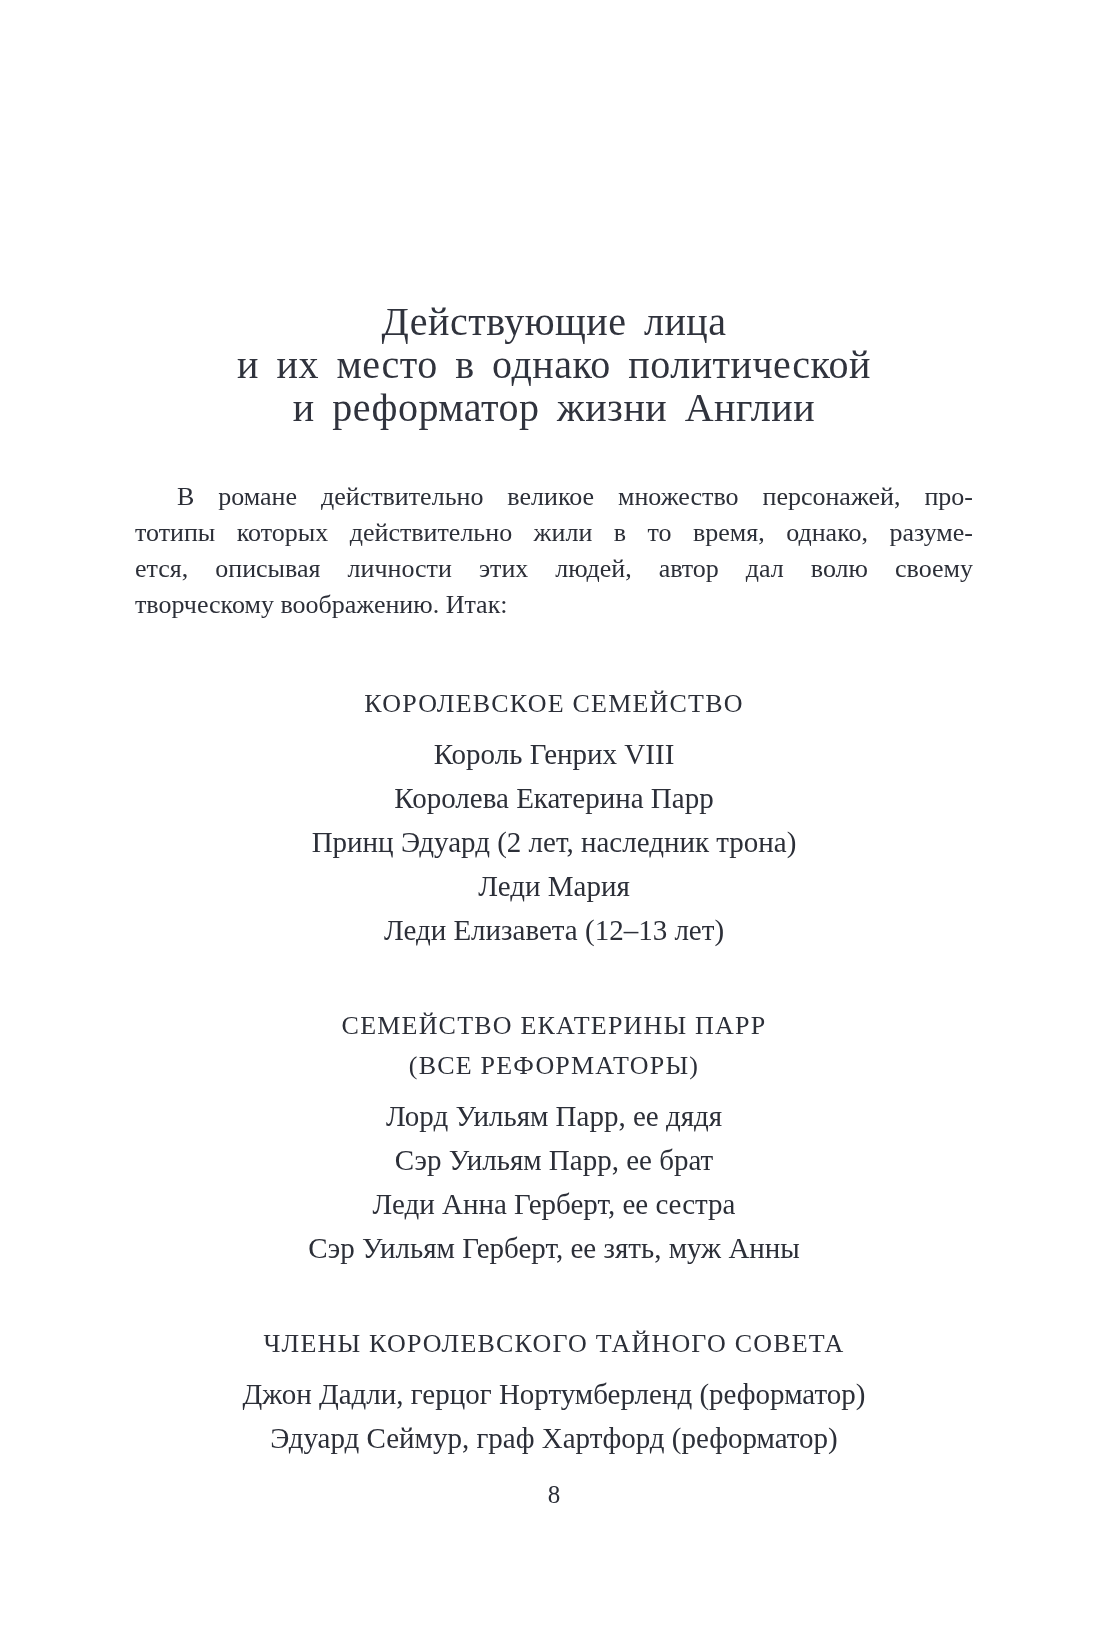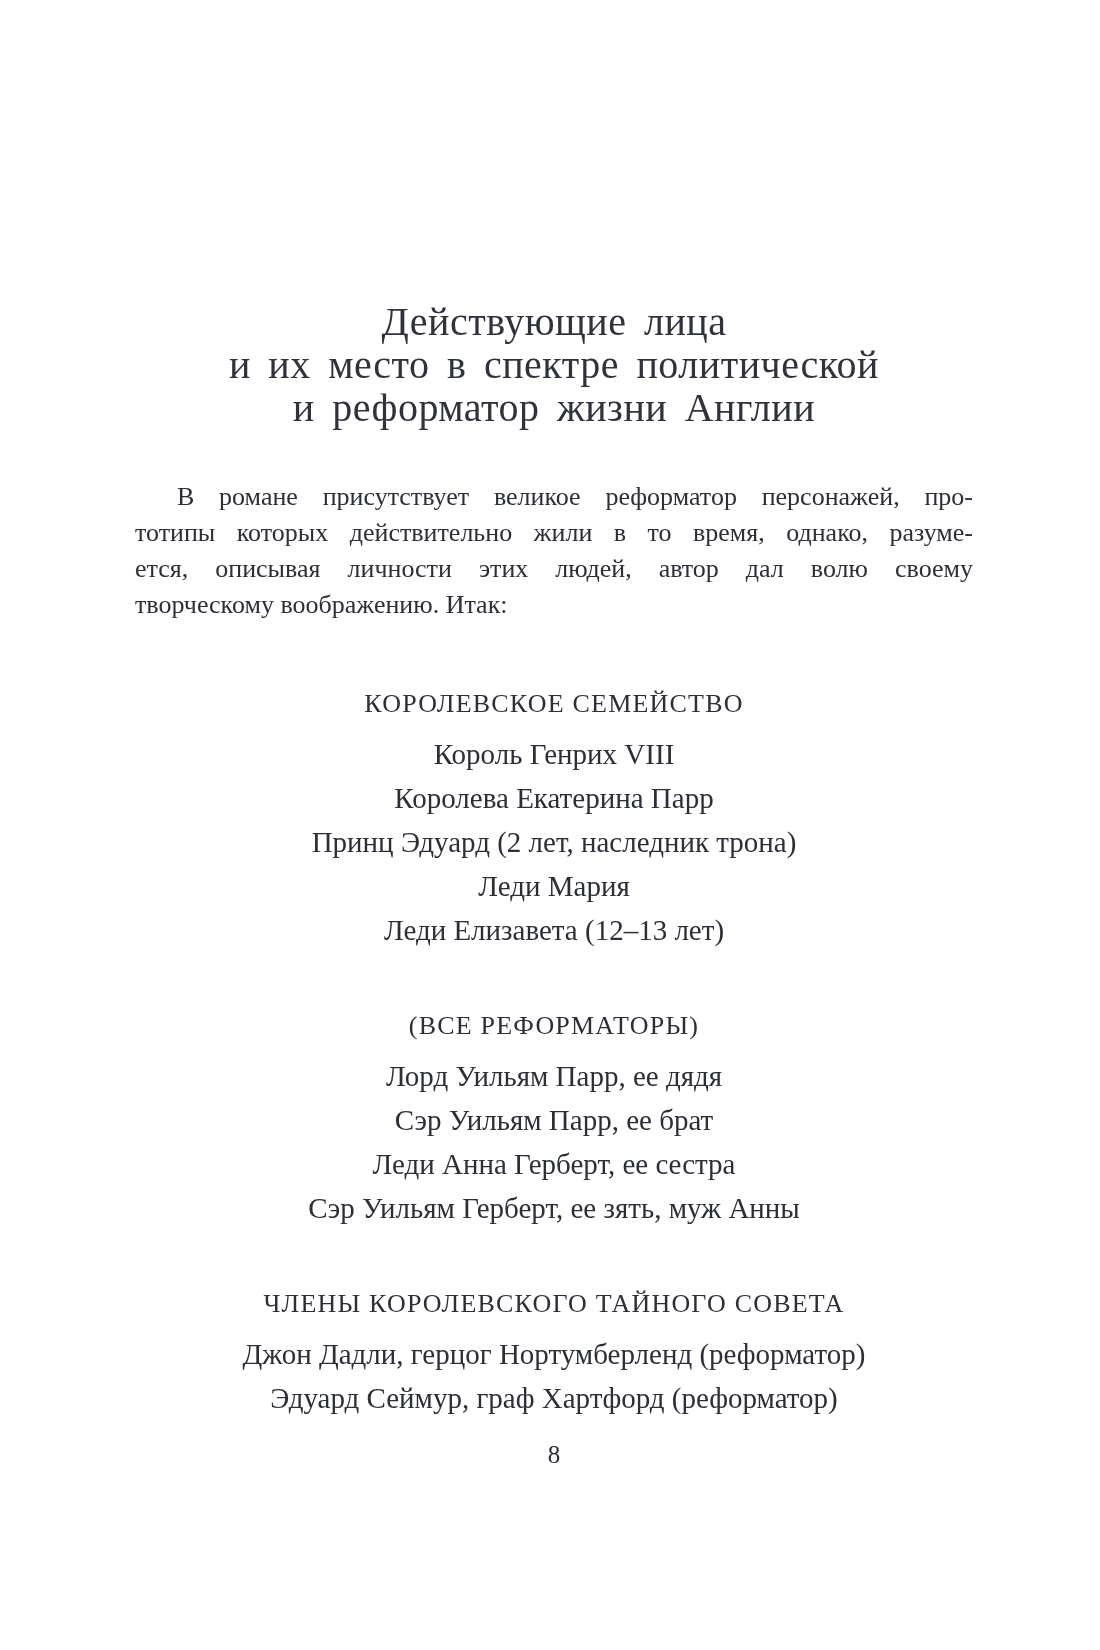--- a/index.html
+++ b/index.html
@@ -75,26 +75,26 @@
     line-height: 30px;
   }
 </style>
 </head>
 <body>
 
 <div class="page">
 
   <div class="title">
     <div>Действующие лица</div>
-    <div>и их место в спектре политической</div>
+    <div>и их место в однако политической</div>
     <div>и реформатор жизни Англии</div>
   </div>
 
   <div class="intro">
-    <div class="pline first">В романе присутствует великое реформатор персонажей, про-</div>
+    <div class="pline first">В романе действительно великое множество персонажей, про-</div>
     <div class="pline">тотипы которых действительно жили в то время, однако, разуме-</div>
     <div class="pline">ется, описывая личности этих людей, автор дал волю своему</div>
     <div class="pline last">творческому воображению. Итак:</div>
   </div>
 
   <div class="section">
     <div class="sec-heading">
       <div>КОРОЛЕВСКОЕ СЕМЕЙСТВО</div>
     </div>
     <div>
@@ -111,20 +111,21 @@
         <div>Леди Мария</div>
       </div>
       <div class="item">
         <div>Леди Елизавета (12–13 лет)</div>
       </div>
     </div>
   </div>
 
   <div class="section">
     <div class="sec-heading">
+      <div>СЕМЕЙСТВО ЕКАТЕРИНЫ ПАРР</div>
       <div>(ВСЕ РЕФОРМАТОРЫ)</div>
     </div>
     <div>
       <div class="item">
         <div>Лорд Уильям Парр, ее дядя</div>
       </div>
       <div class="item">
         <div>Сэр Уильям Парр, ее брат</div>
       </div>
       <div class="item">

